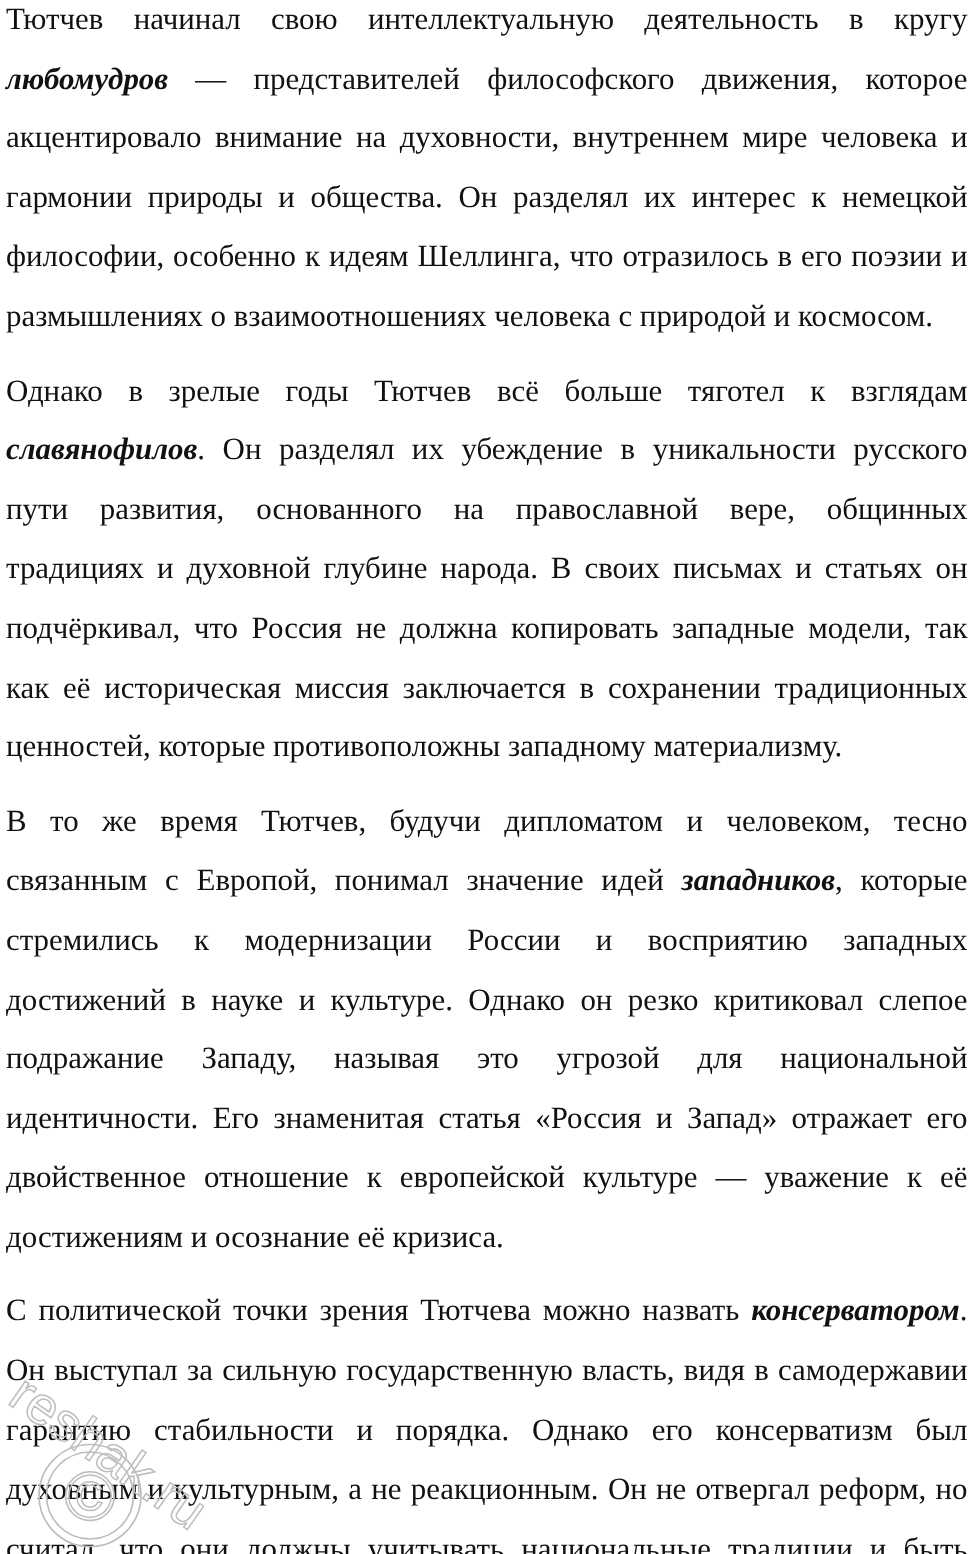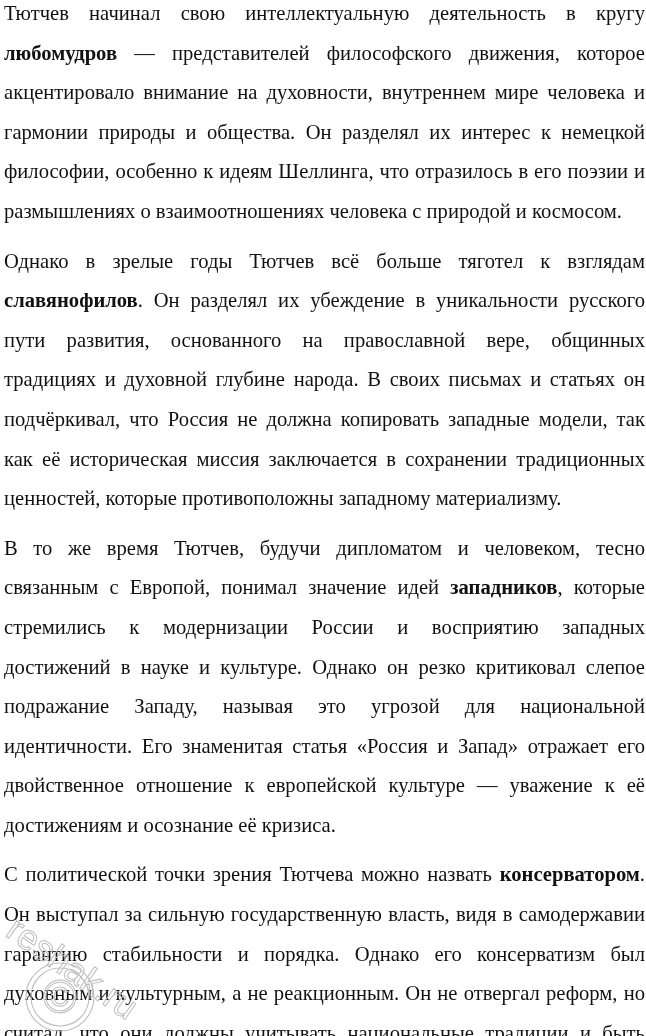--- a/index.html
+++ b/index.html
@@ -21,21 +21,21 @@
       font-family: "Liberation Serif", "DejaVu Serif", serif;
       font-size: 20.6px;
       line-height: 39.6px;
       color: #111111;
       text-align: justify;
     }
     .doc p {
       margin: 0 0 10px 0;
       text-align-last: left;
     }
-    .doc b { font-weight: bold; }
+    .doc b { font-weight: bold; font-style: italic; }
     .watermark {
       position: absolute;
       left: 0;
       top: 905px;
       width: 150px;
       height: 135px;
       pointer-events: none;
     }
     .watermark svg { width: 100%; height: 100%; }
   </style>

